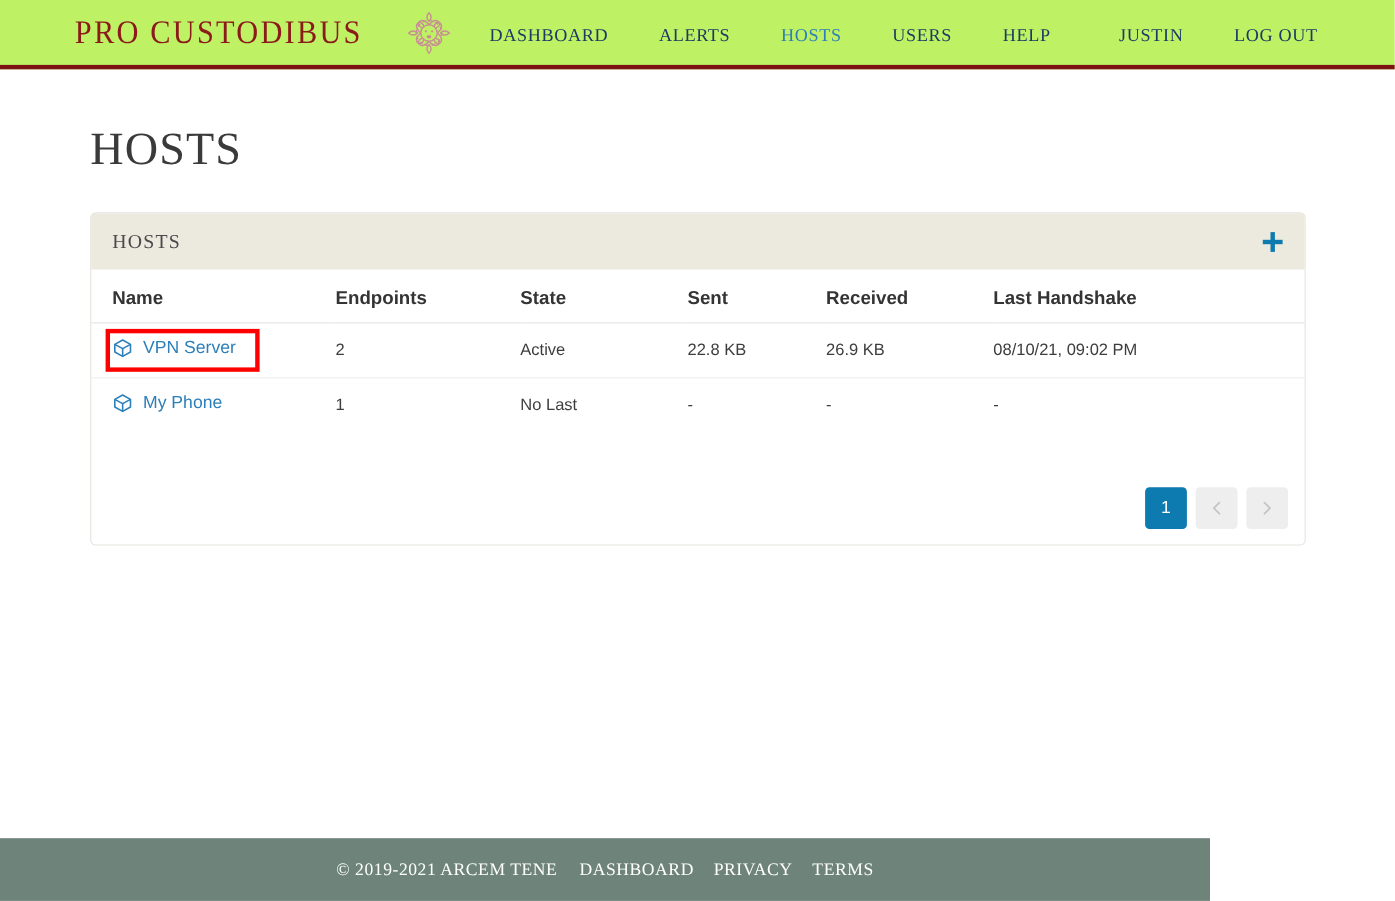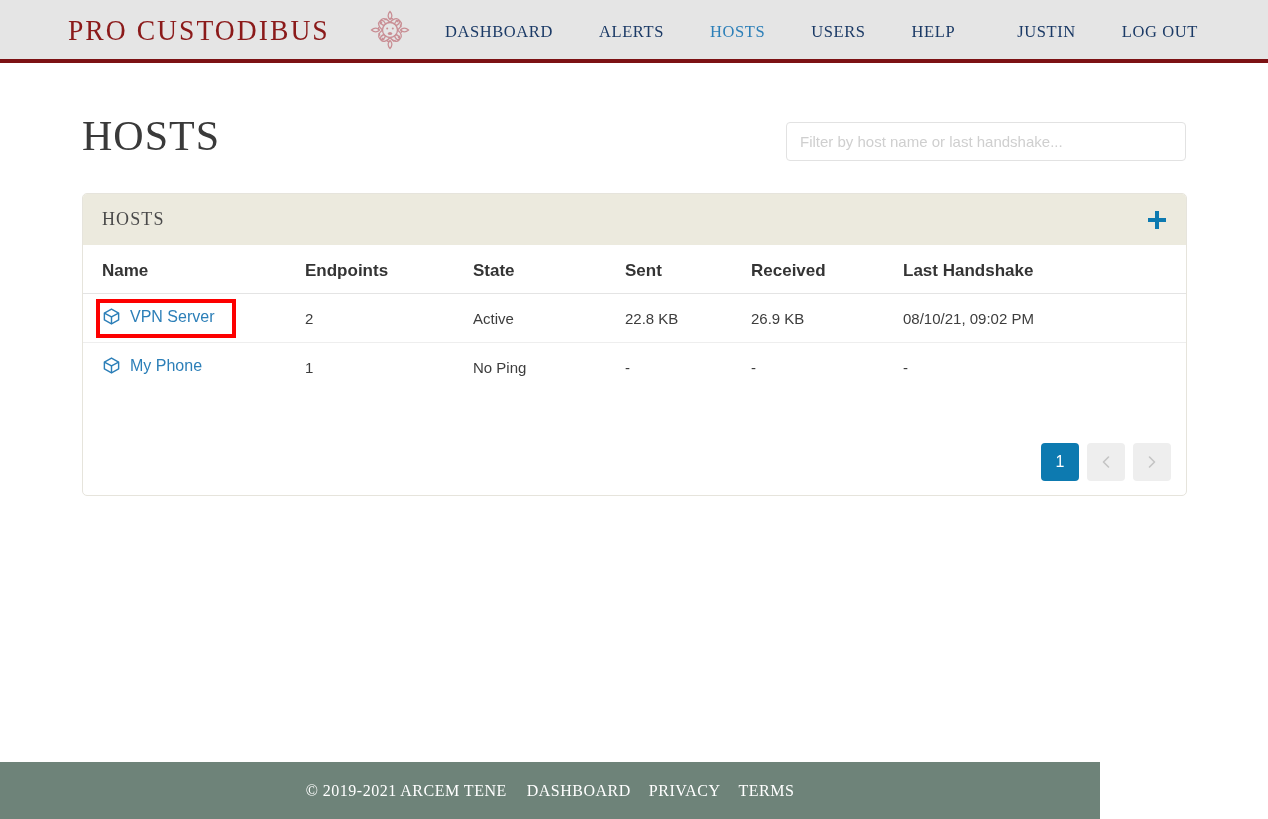--- a/index.html
+++ b/index.html
@@ -9,21 +9,21 @@
     background: #ffffff;
     font-family: "Liberation Sans", sans-serif;
     overflow: hidden;
   }
   #app { position: relative; width: 1268px; height: 819px; }
 
   
   .site-header {
     position: absolute; top: 0; left: 0;
     width: 1268px; height: 63px;
-    background: #e5e5e5;
+    background: #bef264;
     border-bottom: 4px solid #7c1214;
     display: flex; align-items: center;
   }
   .brand {
     display: flex; align-items: center;
     margin-left: 68px;
   }
   .brand-text {
     font-family: "Liberation Serif", serif;
     font-size: 30px;
@@ -237,21 +237,20 @@
       <a class="nav-link">ALERTS</a>
       <a class="nav-link active">HOSTS</a>
       <a class="nav-link">USERS</a>
       <a class="nav-link">HELP</a>
       <a class="nav-link user">JUSTIN</a>
       <a class="nav-link">LOG OUT</a>
     </nav>
   </div>
 
   <h1 class="page-title">HOSTS</h1>
-  <input class="filter-input" type="text" placeholder="Filter by host name or last handshake..." style="">
 
   <div class="card">
     <div class="card-header">
       <span class="card-title">HOSTS</span>
       <button class="add-btn">
         <svg width="22" height="22" viewBox="0 0 22 22">
           <rect x="9" y="2" width="4" height="18" fill="#0d7ab0"></rect>
           <rect x="2" y="9" width="18" height="4" fill="#0d7ab0"></rect>
         </svg>
       </button>
@@ -298,21 +297,21 @@
                 <g fill="none" stroke="#2c7fb8" stroke-width="1.8" stroke-linejoin="round">
                   <path d="M12 2.6 21 7.6v8.8L12 21.4 3 16.4V7.6z"></path>
                   <path d="M3 7.6 12 12.5 21 7.6"></path>
                   <path d="M12 12.5v8.9"></path>
                 </g>
               </svg>
               <span>My Phone</span>
             </a>
           </td>
           <td class="col-endpoints">1</td>
-          <td class="col-state state-noping">No Ping</td>
+          <td class="col-state state-noping">No Last</td>
           <td class="col-sent">-</td>
           <td class="col-received">-</td>
           <td class="col-handshake">-</td>
         </tr>
 
       </tbody>
     </table>
 
     <div class="pagination">
       <button class="page-btn current">1</button>

